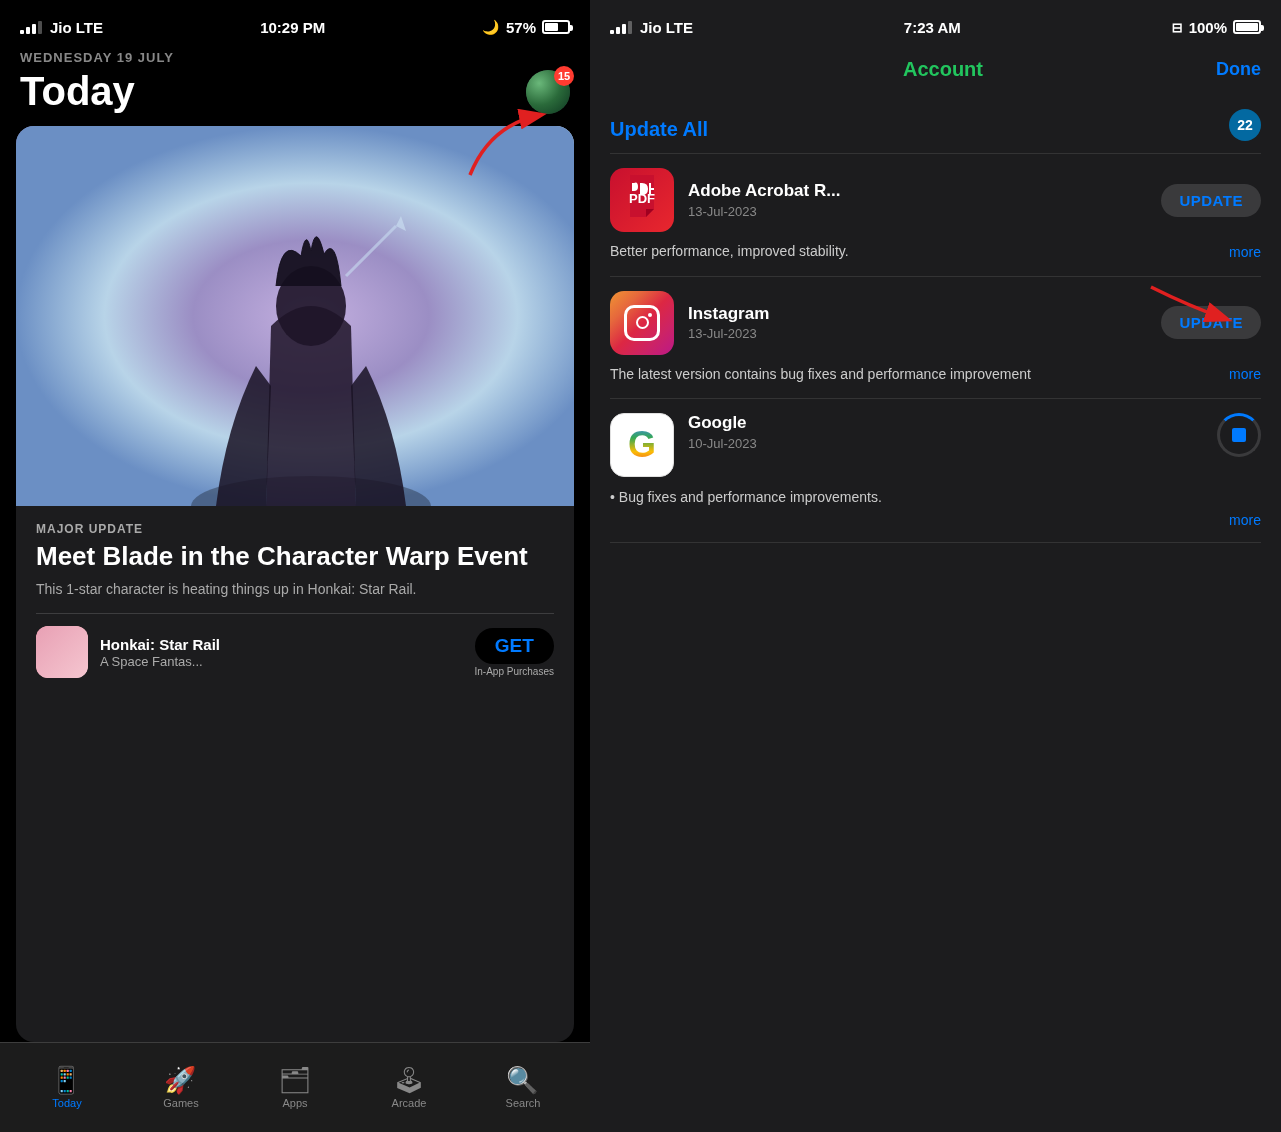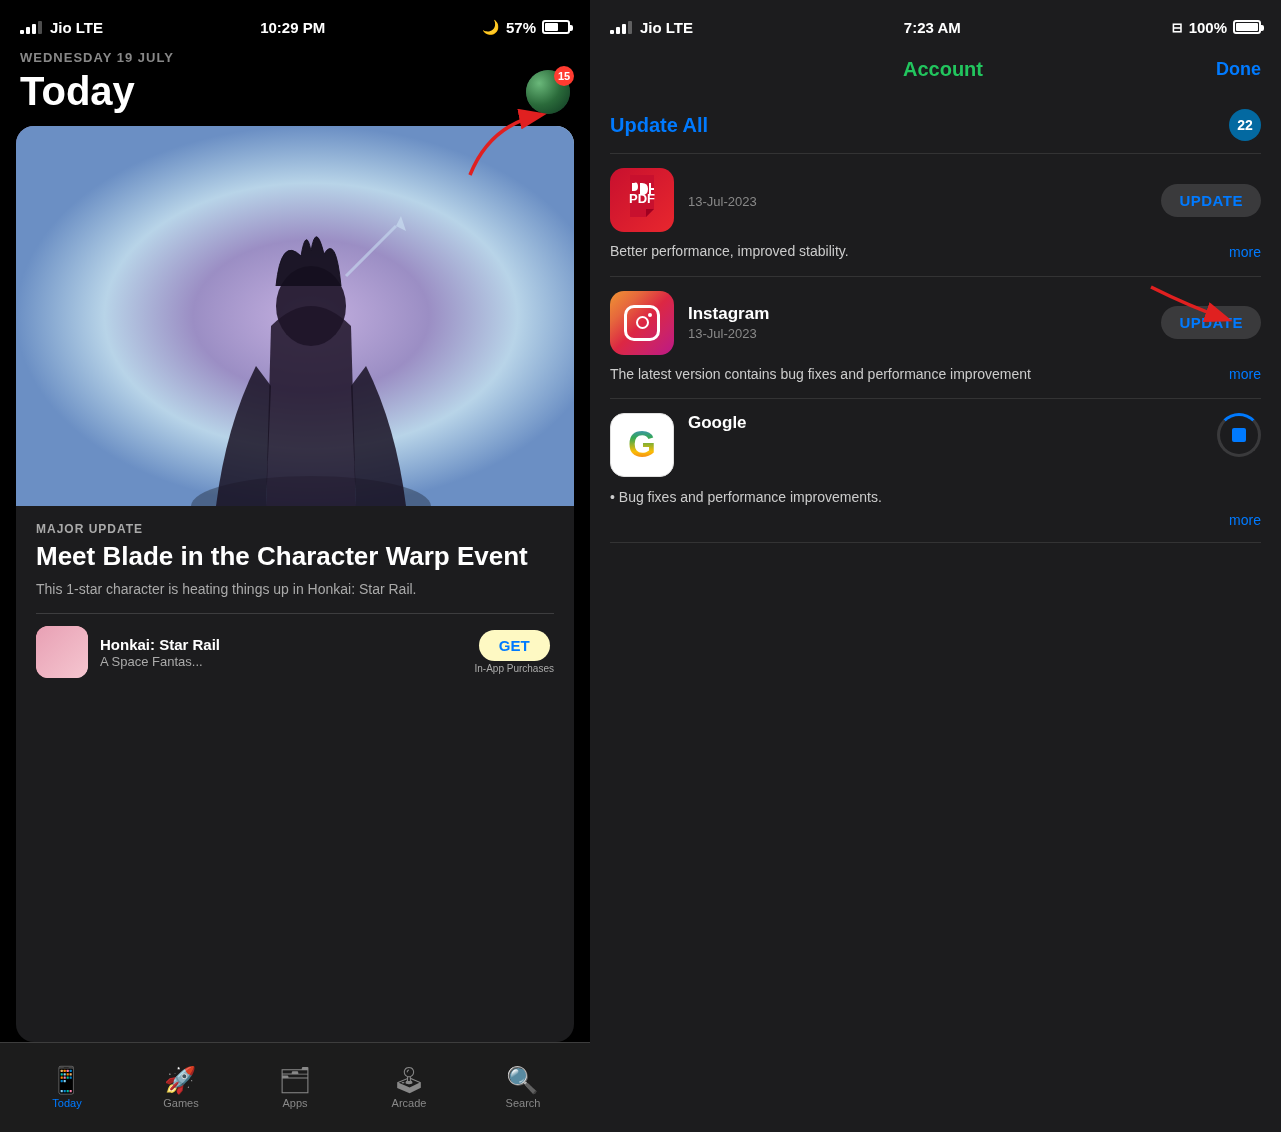--- a/index.html
+++ b/index.html
@@ -189,23 +189,23 @@
       color: #fff;
       font-size: 15px;
       font-weight: 700;
       line-height: 1.2;
     }
     .app-sub {
       color: #aaa;
       font-size: 13px;
     }
     .get-btn {
-      background: #fef9c3;
+      background: #000000;
       color: #007aff;
-      font-size: 15px;
+      font-size: 19px;
       font-weight: 700;
       padding: 7px 20px;
       border-radius: 20px;
       border: none;
       cursor: pointer;
     }
     .in-app-text {
       color: #aaa;
       font-size: 10px;
       text-align: center;
@@ -294,21 +294,21 @@
     .updates-scroll {
       flex: 1;
       overflow-y: auto;
       padding: 0 20px;
     }
     .updates-scroll::-webkit-scrollbar { display: none; }
 
     .update-all-row {
       display: flex;
       justify-content: space-between;
-      align-items: center;
+      align-items: flex-end;
       padding: 12px 0;
       border-bottom: 1px solid rgba(255,255,255,0.1);
     }
     .update-all-text {
       color: #007aff;
       font-size: 20px;
       font-weight: 600;
     }
     .update-count-badge {
       background: #0369a1;
@@ -648,20 +648,21 @@
               <path d="M24 36 L32 36 L24 44 Z" fill="#a00020"></path>
               <text x="7" y="30" font-size="13" fill="white" font-weight="900" font-family="Helvetica">PDF</text>
               <path d="M12 10 Q16 8 16 14 Q16 18 12 18 L10 18 L10 10 Z" fill="white"></path>
               <path d="M18 10 L18 22 L20 22 Q26 22 26 16 Q26 10 20 10 Z" fill="white"></path>
               <path d="M28 10 L28 22" stroke="white" stroke-width="2" fill="none"></path>
               <path d="M28 16 L32 16" stroke="white" stroke-width="2" fill="none"></path>
             </svg>
           </div>
         </div>
         <div class="app-update-info">
+          <div class="app-update-name">Adobe Acrobat R...</div>
           <div class="app-update-date">13-Jul-2023</div>
         </div>
         <button class="update-btn">UPDATE</button>
       </div>
       <div class="notes-row">
         <span class="app-update-notes">Better performance, improved stability.</span>
         <span class="more-link">more</span>
       </div>
     </div>
 
@@ -694,20 +695,21 @@
       </svg>
     </div>
 
     <div class="app-update-item">
       <div class="google-downloading-row">
         <div class="app-icon google-icon">
           <span class="google-g">G</span>
         </div>
         <div class="google-info">
           <div class="app-update-name">Google</div>
+          <div class="app-update-date">10-Jul-2023</div>
         </div>
         <div class="downloading-indicator">
           <div class="stop-square"></div>
         </div>
       </div>
       <div class="bottom-notes">• Bug fixes and performance improvements.</div>
       <div class="bottom-more">
         <span class="more-link">more</span>
       </div>
     </div>

